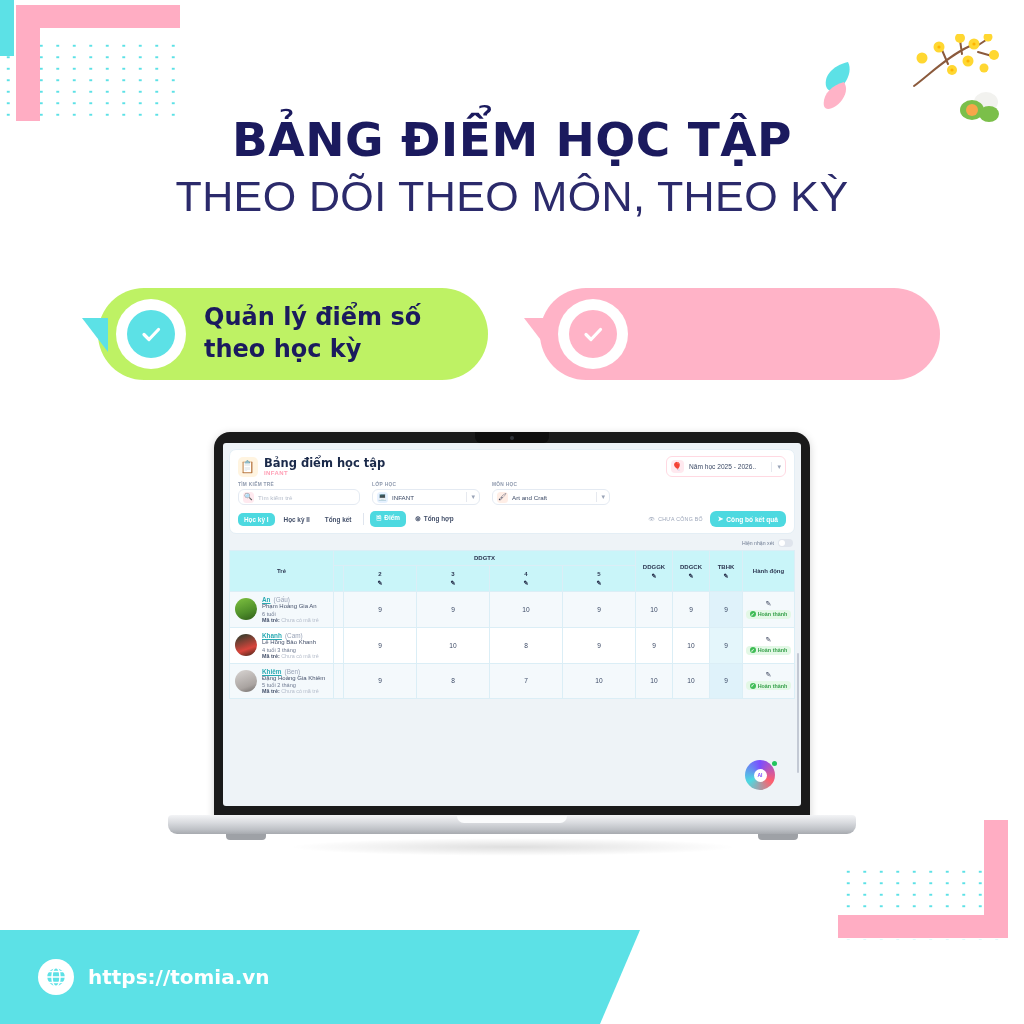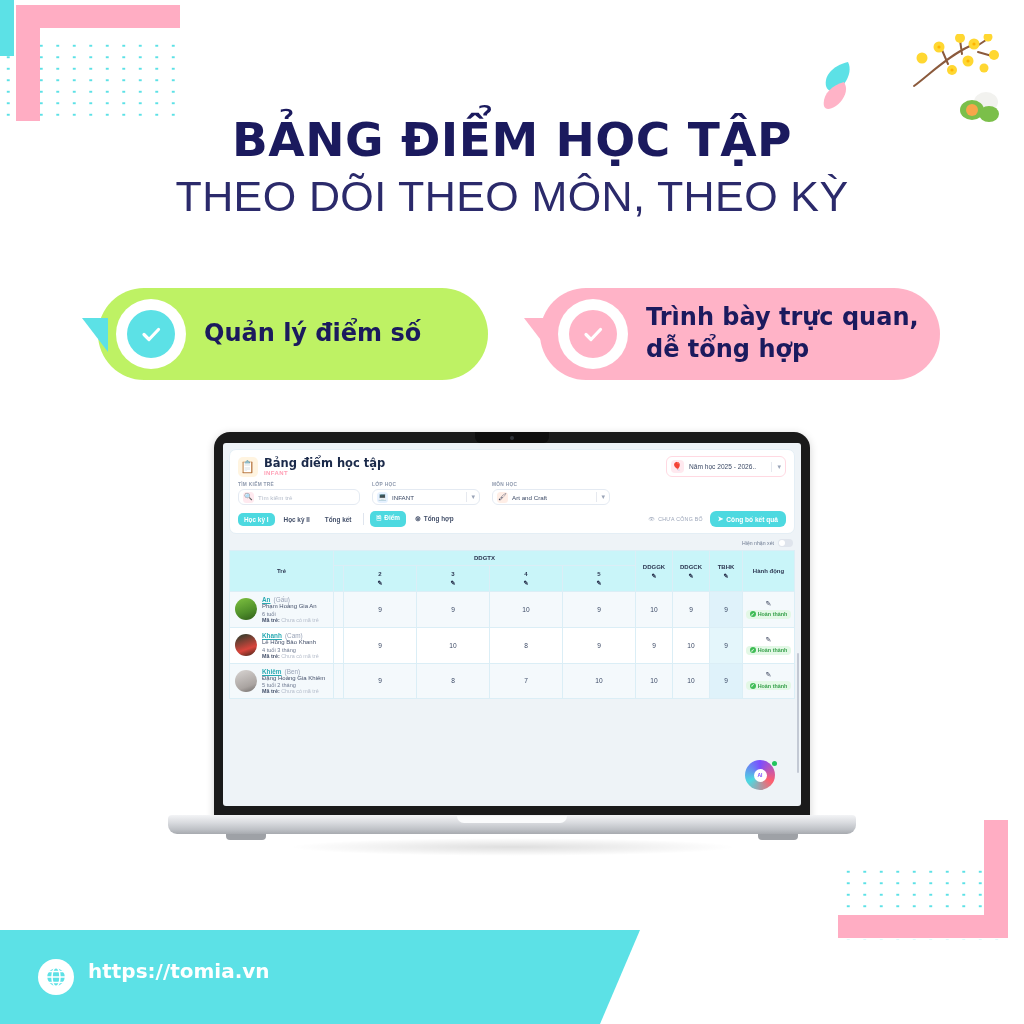--- a/index.html
+++ b/index.html
@@ -258,21 +258,21 @@
   .ai-dot { position: absolute; right: 24px; bottom: 40px; width: 5px; height: 5px;
     border-radius: 50%; background: #22c55e; }
 
   
   .footer {
     position: absolute; left: 0; bottom: 0; width: 1024px; height: 94px;
     background: #5ce1e6;
     clip-path: polygon(0 0, 640px 0, 600px 94px, 0 94px);
     display: flex; align-items: center; padding-left: 38px; gap: 58px;
   }
-  .f-item { display: flex; align-items: flex-start; gap: 14px; }
+  .f-item { display: flex; align-items: center; gap: 14px; }
   .f-circ {
     width: 36px; height: 36px; border-radius: 50%; background: #fff;
     display: flex; align-items: center; justify-content: center;
   }
   .f-txt { color: #ffffff; font-size: 20px; font-weight: 600;
     font-family: "DejaVu Sans", sans-serif; }
 </style>
 </head>
 <body>
 
@@ -326,34 +326,31 @@
     <div class="pill-tail"></div>
     <div class="pill-check">
       <div class="pill-check-inner">
         <svg width="26" height="26" viewBox="0 0 26 26">
             <path d="M6 13.5 L11 18.5 L20.5 8.5" stroke="#ffffff" stroke-width="3.2" fill="none" stroke-linecap="round" stroke-linejoin="round"></path>
           </svg>
       </div>
     </div>
     <div class="pill-text">
       <div>Quản lý điểm số</div>
+      <div>theo học kỳ</div>
     </div>
   </div>
   <div class="pill p2">
     <div class="pill-tail"></div>
     <div class="pill-check">
       <div class="pill-check-inner">
         <svg width="26" height="26" viewBox="0 0 26 26">
             <path d="M6 13.5 L11 18.5 L20.5 8.5" stroke="#ffffff" stroke-width="3.2" fill="none" stroke-linecap="round" stroke-linejoin="round"></path>
           </svg>
       </div>
-    </div>
-    <div class="pill-text">
-      <div>Trình bày trực quan,</div>
-      <div>dễ tổng hợp</div>
     </div>
   </div>
 </div>
 
 <div class="laptop">
   <div class="lid">
     <div class="notch"></div>
     <div class="screen">
 
       <div class="app">

